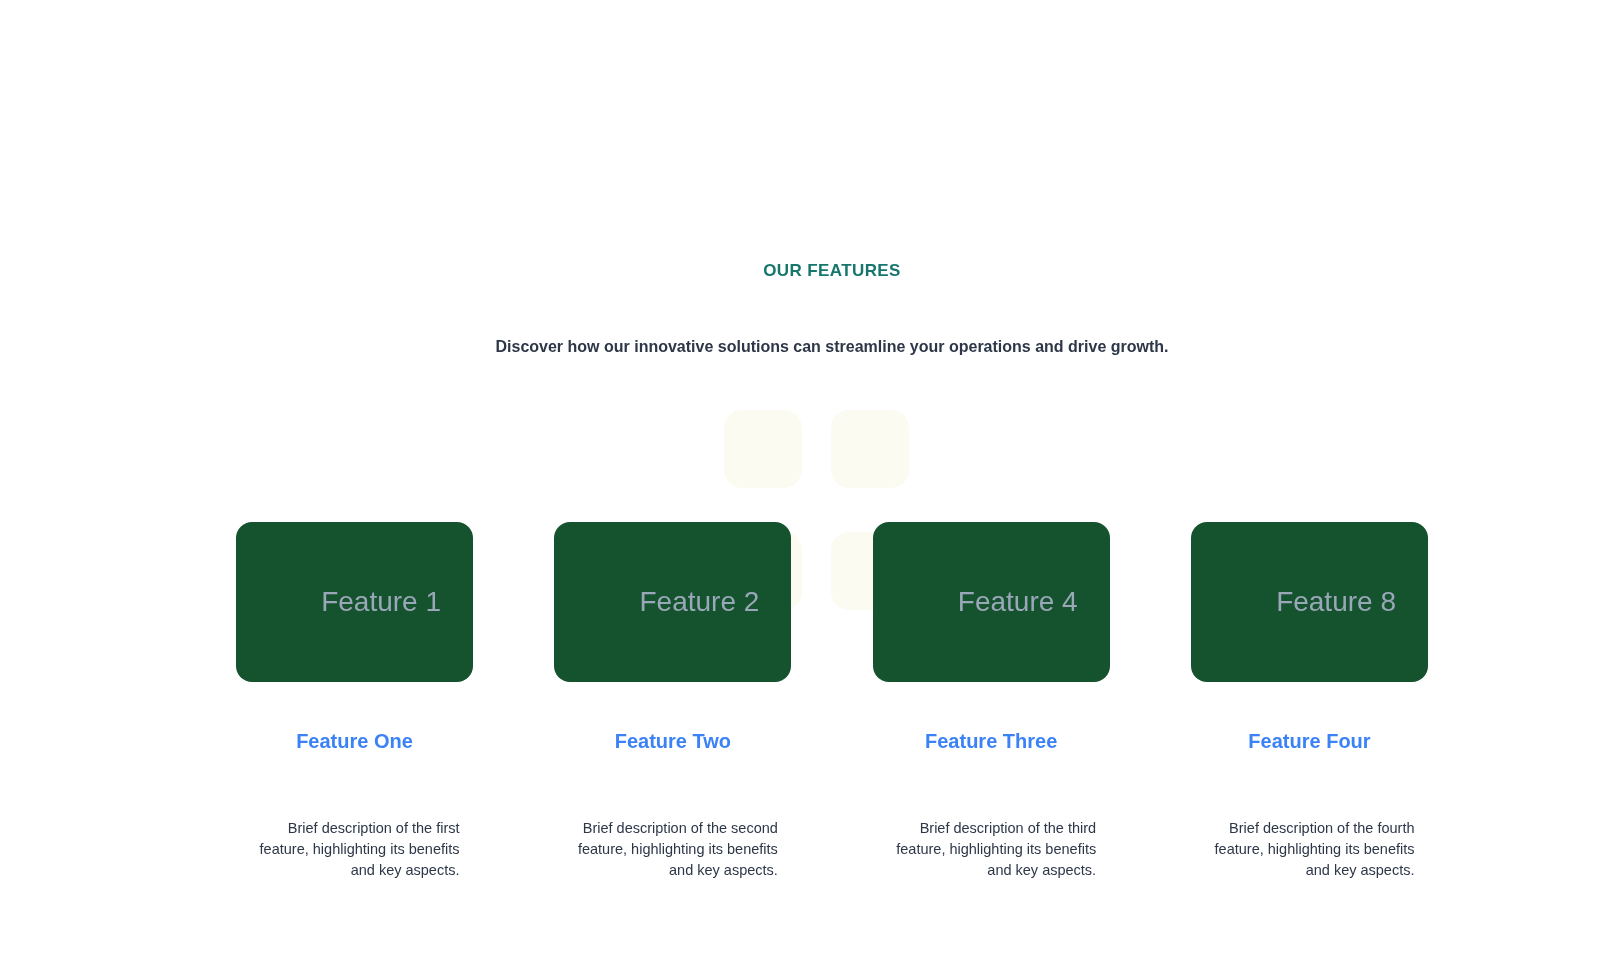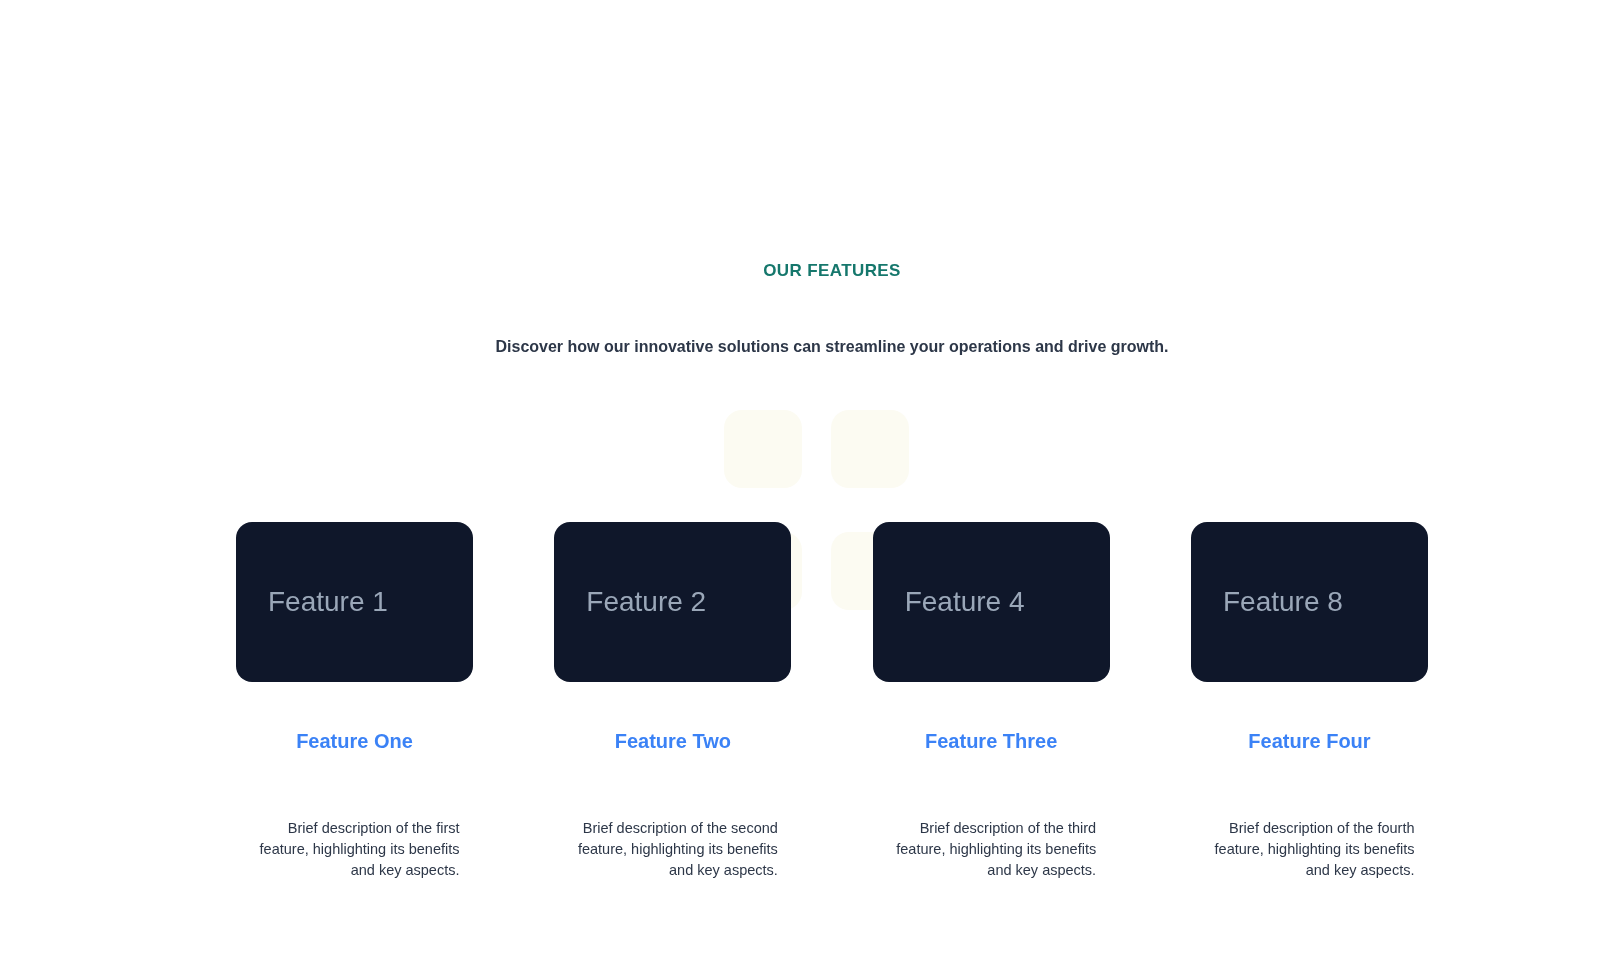--- a/index.html
+++ b/index.html
@@ -92,25 +92,25 @@
   .feature-card {
     width: 237px;
     display: flex;
     flex-direction: column;
     align-items: center;
   }
 
   .card-media {
     width: 237px;
     height: 160px;
-    background: #0f172a;
+    background: #14532d;
     border-radius: 16px;
     display: flex;
     align-items: center;
-    justify-content: flex-start;
+    justify-content: flex-end;
   }
 
   .card-media-label {
     font-size: 28px;
     font-weight: 400;
     color: #9aa7b8;
     line-height: 34px;
   }
 
   .card-title {

